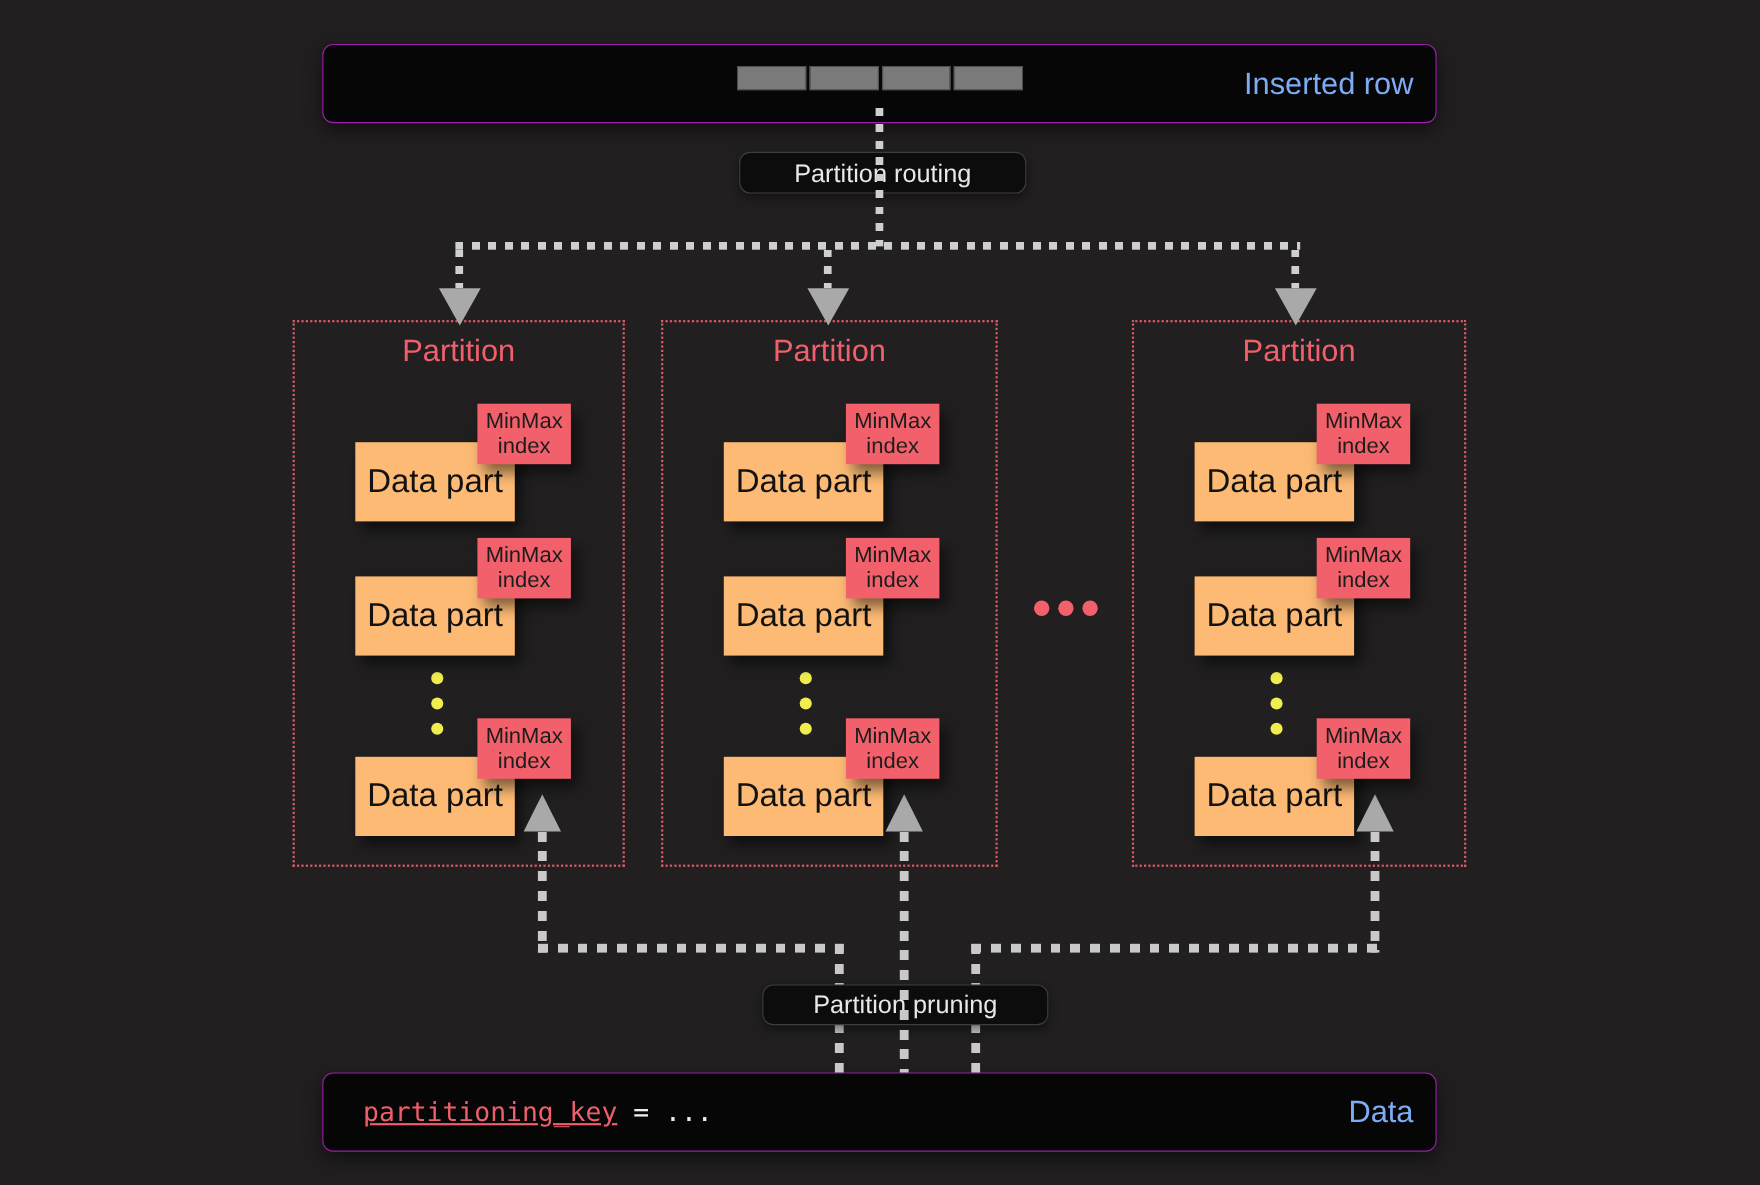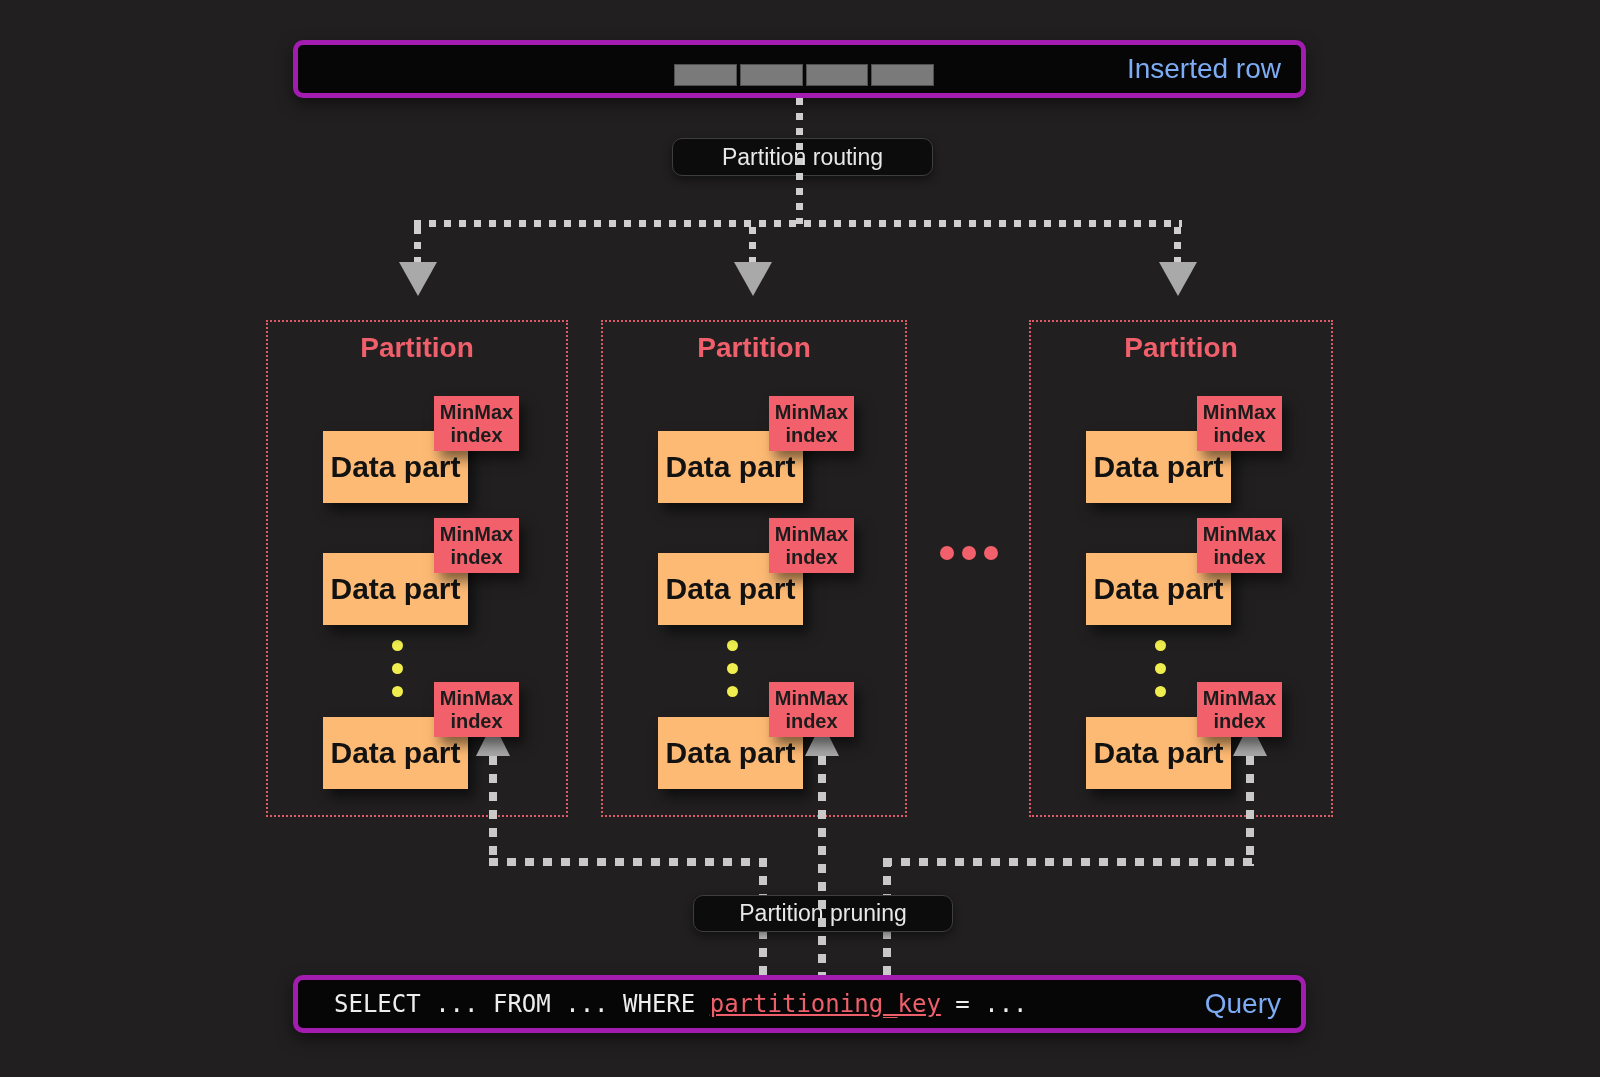--- a/index.html
+++ b/index.html
@@ -3,22 +3,22 @@
 <meta charset="utf-8">
 <style>
   html,body{margin:0;padding:0;background:#211f1f;}
   .stage{
     position:relative;width:1600px;height:1077px;overflow:hidden;
     background:#211f1f;
     font-family:"Liberation Sans",sans-serif;
   }
   
   .bar{
-    position:absolute;left:293px;width:1013px;height:58px;
-    background:#060606;border:5px solid #a21caf;border-radius:10px;
+    position:absolute;left:293px;width:1013px;height:72px;
+    background:#060606;border:1px solid #a21caf;border-radius:10px;
     box-shadow:0 6px 16px rgba(0,0,0,.5);box-sizing:border-box;
   }
   .bar-label{
     position:absolute;right:20px;top:0;height:100%;
     display:flex;align-items:center;
     color:#7dacf4;font-size:28px;
   }
   .top-bar{top:40px;}
   .query-bar{top:975px;}
   .row-cells{
@@ -49,23 +49,22 @@
     background-image:repeating-linear-gradient(to bottom,#c9c9c9 0px,#c9c9c9 9px,transparent 9px,transparent 18px);}
   .hdash.thick{height:8px;
     background-image:repeating-linear-gradient(to right,#c9c9c9 0px,#c9c9c9 9px,transparent 9px,transparent 18px);}
   .ontop{z-index:3;}
   .arr-down{position:absolute;width:0;height:0;z-index:1;
     border-left:19px solid transparent;border-right:19px solid transparent;border-top:34px solid #a9a9a9;}
   .arr-up{position:absolute;width:0;height:0;z-index:1;
     border-left:17px solid transparent;border-right:17px solid transparent;border-bottom:34px solid #a9a9a9;}
   
   .partition{
-    position:absolute;top:320px;height:497px;box-sizing:border-box;
+    position:absolute;top:291px;height:497px;box-sizing:border-box;
     border:2px dotted #dd5a66;
-    font-weight:bold;
   }
   .partition-title{
     position:absolute;left:0;top:10px;width:100%;text-align:center;
     color:#f0606c;font-size:28px;
   }
   .dp{
     position:absolute;left:55px;width:145px;height:72px;background:#fdba74;
     box-shadow:6px 8px 12px rgba(0,0,0,.55);
     display:flex;align-items:center;justify-content:center;
     color:#121212;font-size:30px;z-index:1;
@@ -169,17 +168,17 @@
   <div class="vdash thick ontop" style="left:818px;top:756px;height:219px;"></div>
 
   <div class="arr-up" style="left:1233px;top:722px;"></div>
   <div class="vdash thick" style="left:1246px;top:756px;height:110px;"></div>
   <div class="hdash thick" style="left:883px;top:858px;width:371px;"></div>
   <div class="vdash thick" style="left:883px;top:858px;height:117px;"></div>
 
   <div class="pill pruning-pill">Partition pruning</div>
 
   <div class="bar query-bar">
-    <div class="sql"><span>SELECT ... FROM ... WHERE </span><span class="sql-red">partitioning_key</span><span> = ...</span></div>
-    <div class="bar-label">Query</div>
+    <div class="sql"><span class="sql-red">partitioning_key</span><span> = ...</span></div>
+    <div class="bar-label">Data</div>
   </div>
 
 </div>
 
 </body></html>

